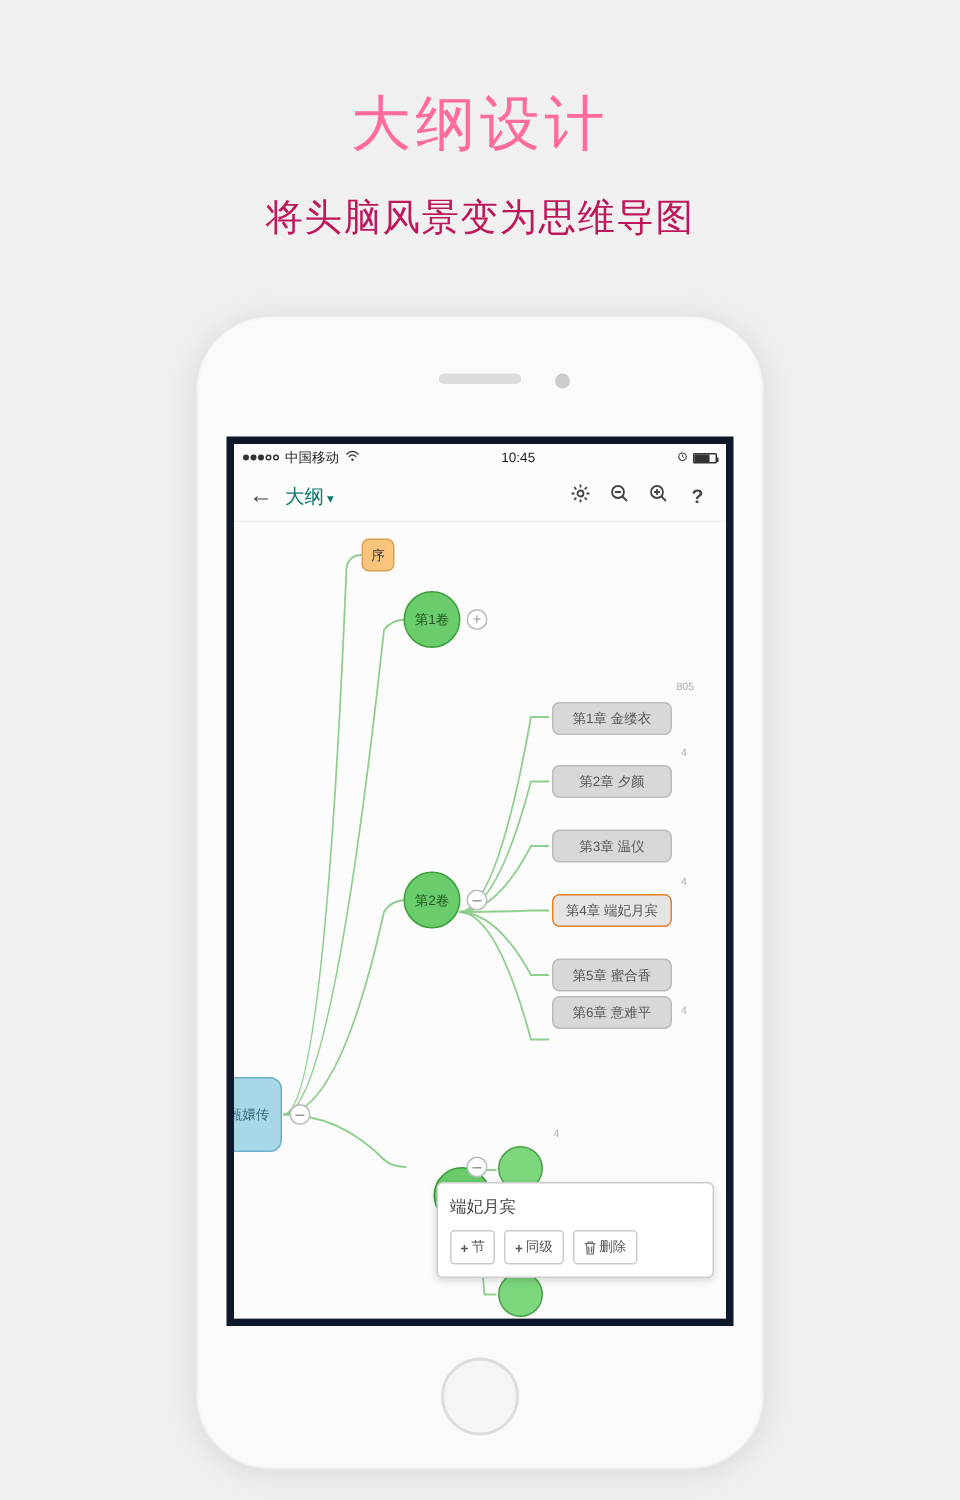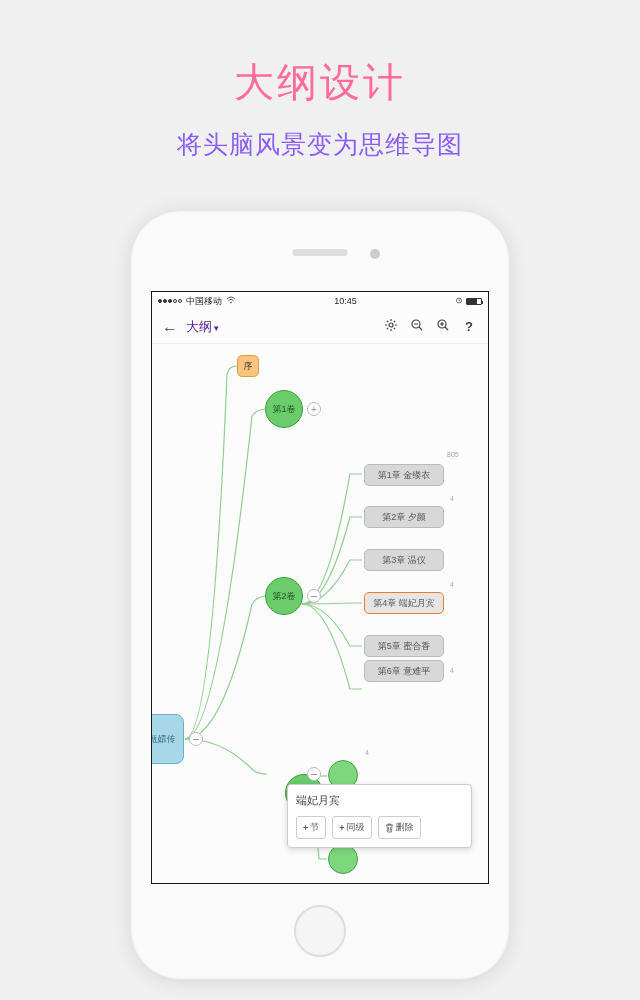--- a/index.html
+++ b/index.html
@@ -15,21 +15,21 @@
   text-align: center;
   font-size: 40px;
   color: #ff6b9d;
   font-weight: 300;
   padding-top: 55px;
   letter-spacing: 3px;
 }
 .header-subtitle {
   text-align: center;
   font-size: 25px;
-  color: #8b5cf6;
+  color: #be185d;
   margin-top: 18px;
   letter-spacing: 1px;
 }
 .phone {
   position: absolute;
   left: 50%;
   transform: translateX(-50%);
   top: 210px;
   width: 380px;
   height: 770px;
@@ -51,21 +51,21 @@
 .phone-home {
   position: absolute;
   bottom: 22px; left: 50%; transform: translateX(-50%);
   width: 52px; height: 52px; border: 2px solid #ddd; border-radius: 50%;
   background: #f5f5f5;
 }
 .screen {
   position: absolute;
   top: 80px; left: 20px; right: 20px; bottom: 95px;
   background: #fcfcfc;
-  border: 1px solid #0f172a;
+  border: 5px solid #0f172a;
   overflow: hidden;
 }
 .status-bar {
   height: 18px;
   background: #fcfcfc;
   font-size: 9px;
   color: #222;
   display: flex;
   align-items: center;
   padding: 0 6px;
@@ -81,21 +81,21 @@
 .battery-fill { width: 70%; height: 100%; background: #333; }
 .app-toolbar {
   height: 34px;
   display: flex;
   align-items: center;
   padding: 0 10px;
   border-bottom: 1px solid #eee;
   gap: 8px;
 }
 .back-arrow { font-size: 16px; color: #444; }
-.toolbar-title { color: #4c1d95; font-size: 13px; }
+.toolbar-title { color: #0f766e; font-size: 13px; }
 .toolbar-title .chev { font-size: 9px; margin-left: 2px; }
 .toolbar-spacer { flex: 1; }
 .toolbar-icon { width: 18px; text-align: center; color: #444; font-size: 13px; }
 .canvas {
   position: relative;
   width: 100%;
   height: calc(100% - 52px);
   background: #fcfcfc;
 }
 .node {

